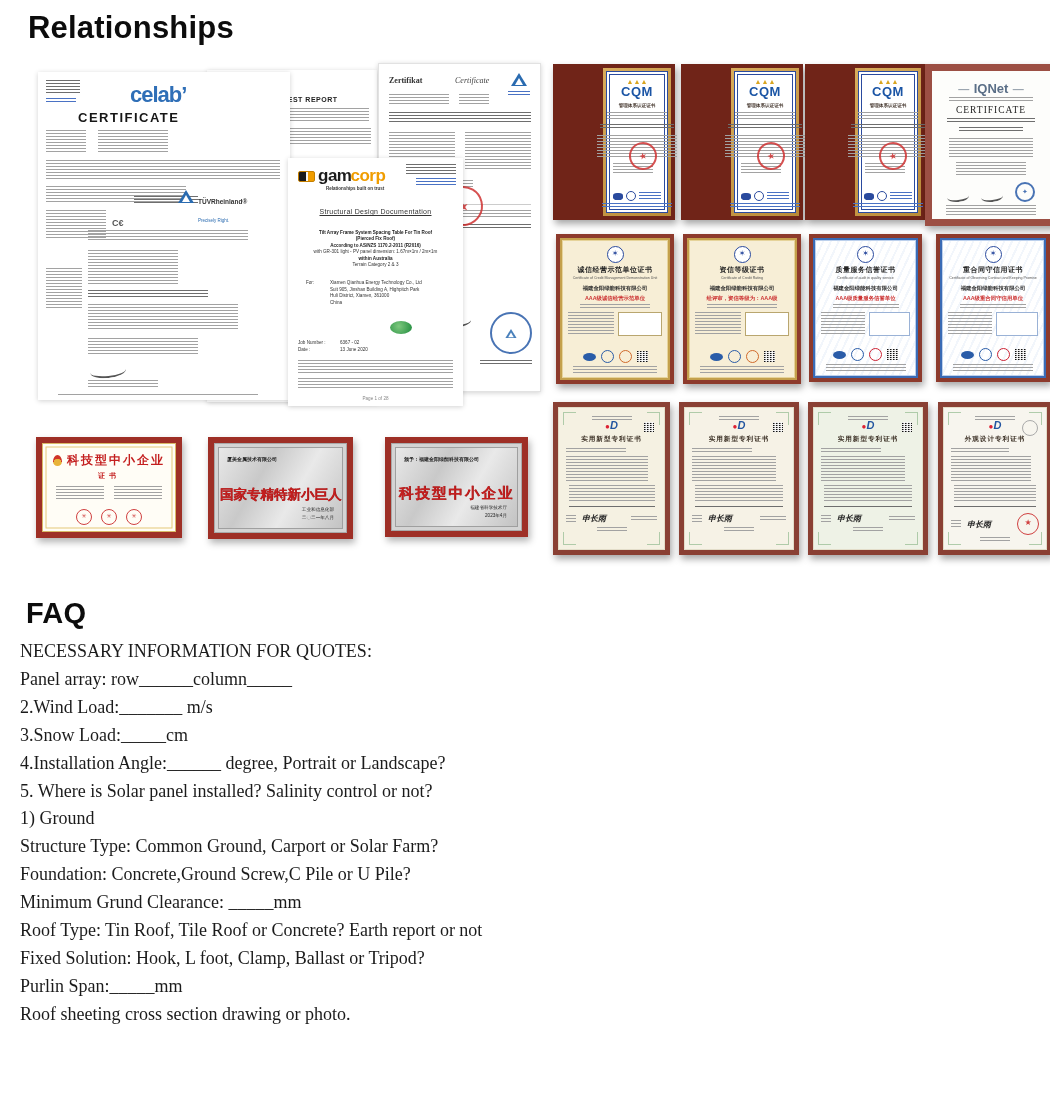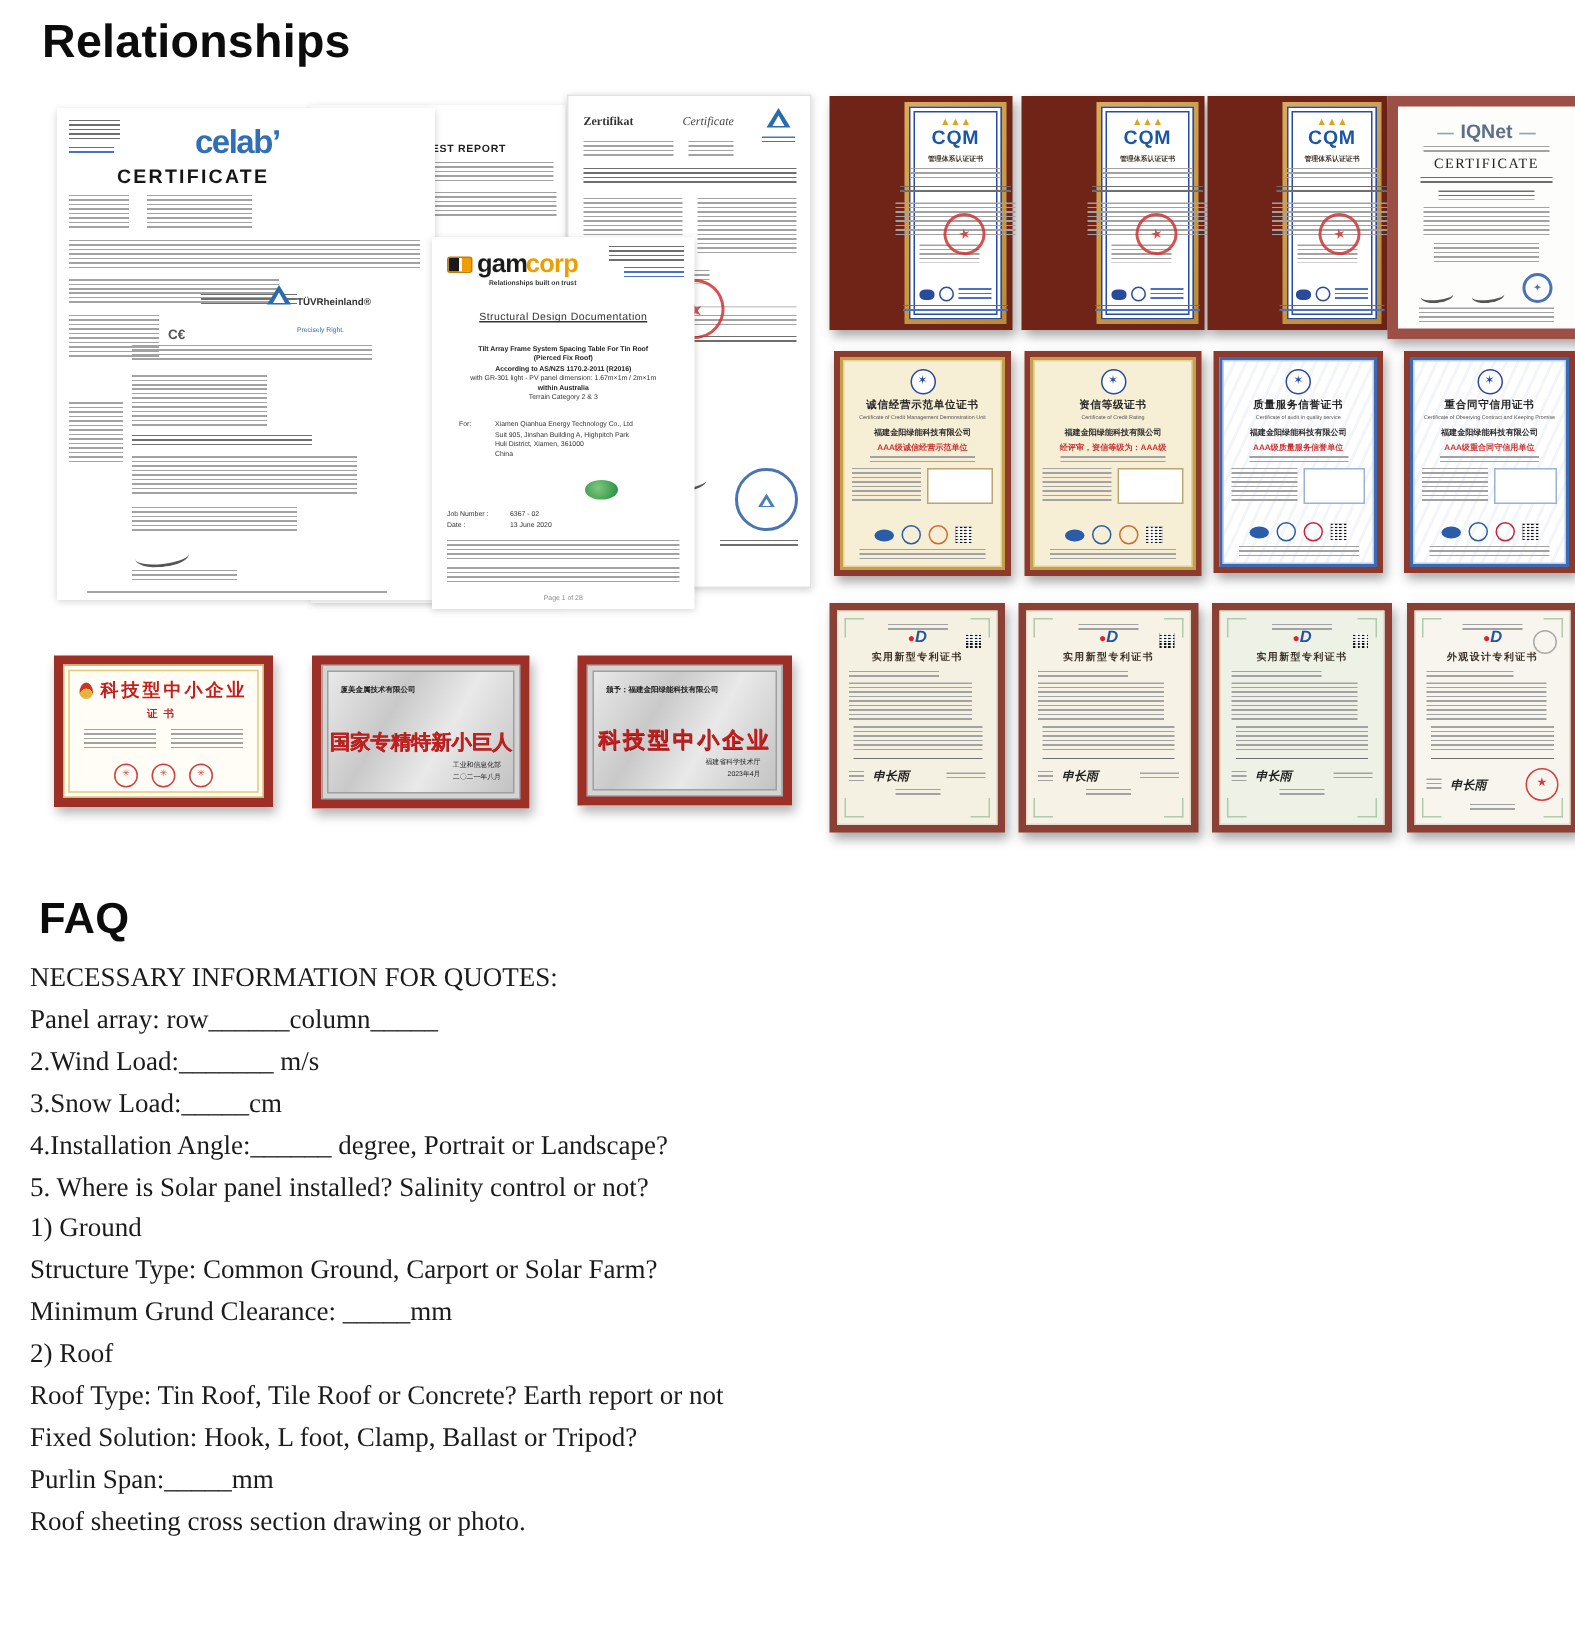--- a/index.html
+++ b/index.html
@@ -510,21 +510,21 @@
   <h1 class="sec abs" style="left:26px;top:597px;font-size:29px;">FAQ</h1>
   <div class="abs" style="left:20px;top:638px;width:1020px;">
     <div class="faq-line">NECESSARY INFORMATION FOR QUOTES:</div>
     <div class="faq-line">Panel array: row______column_____</div>
     <div class="faq-line">2.Wind Load:_______ m/s</div>
     <div class="faq-line">3.Snow Load:_____cm</div>
     <div class="faq-line">4.Installation Angle:______ degree, Portrait or Landscape?</div>
     <div class="faq-line">5. Where is Solar panel installed? Salinity control or not?</div>
     <div class="faq-line">1) Ground</div>
     <div class="faq-line">Structure Type: Common Ground, Carport or Solar Farm?</div>
+    <div class="faq-line">Foundation: Concrete,Ground Screw,C Pile or U Pile?</div>
     <div class="faq-line">Minimum Grund Clearance: _____mm</div>
-    <div class="faq-line">2) Roof</div>
     <div class="faq-line">Roof Type: Tin Roof, Tile Roof or Concrete? Earth report or not</div>
     <div class="faq-line">Fixed Solution: Hook, L foot, Clamp, Ballast or Tripod?</div>
     <div class="faq-line">Purlin Span:_____mm</div>
     <div class="faq-line">Roof sheeting cross section drawing or photo.</div>
   </div>
 
 </div>
 
 </body></html>

